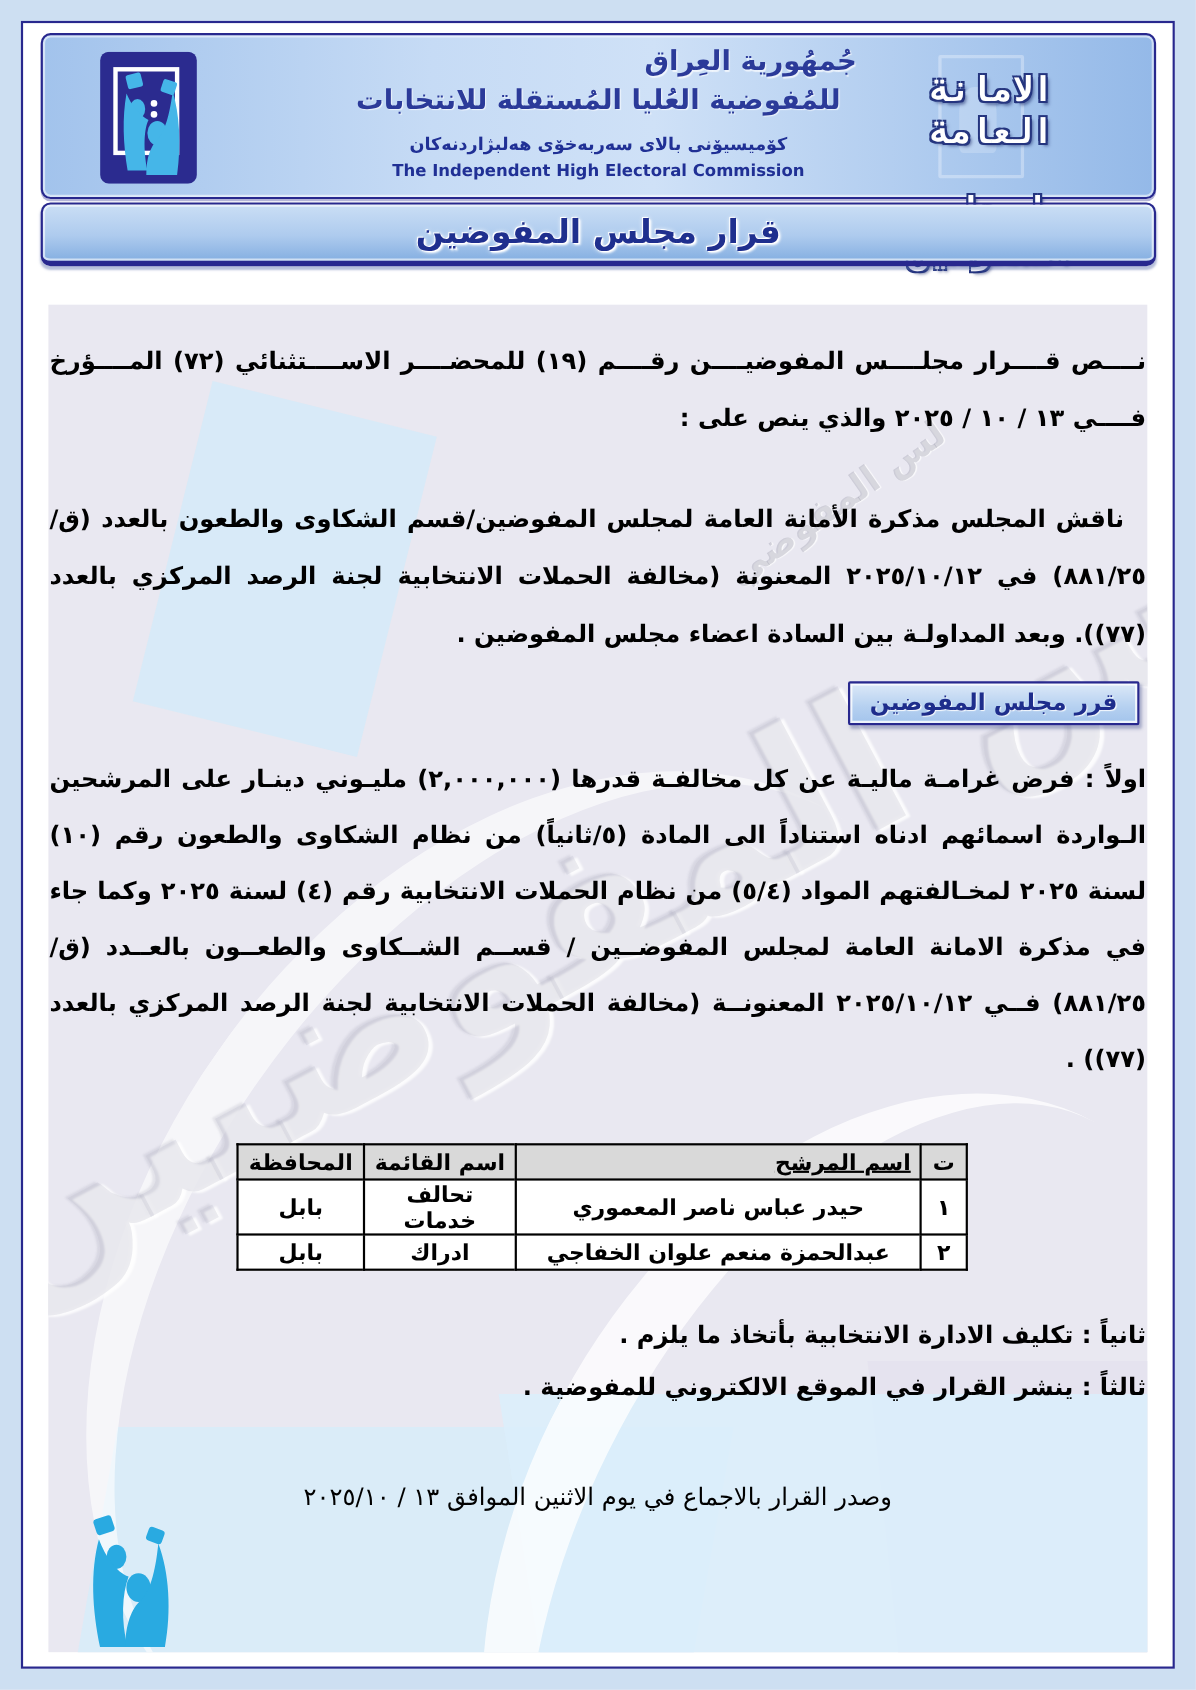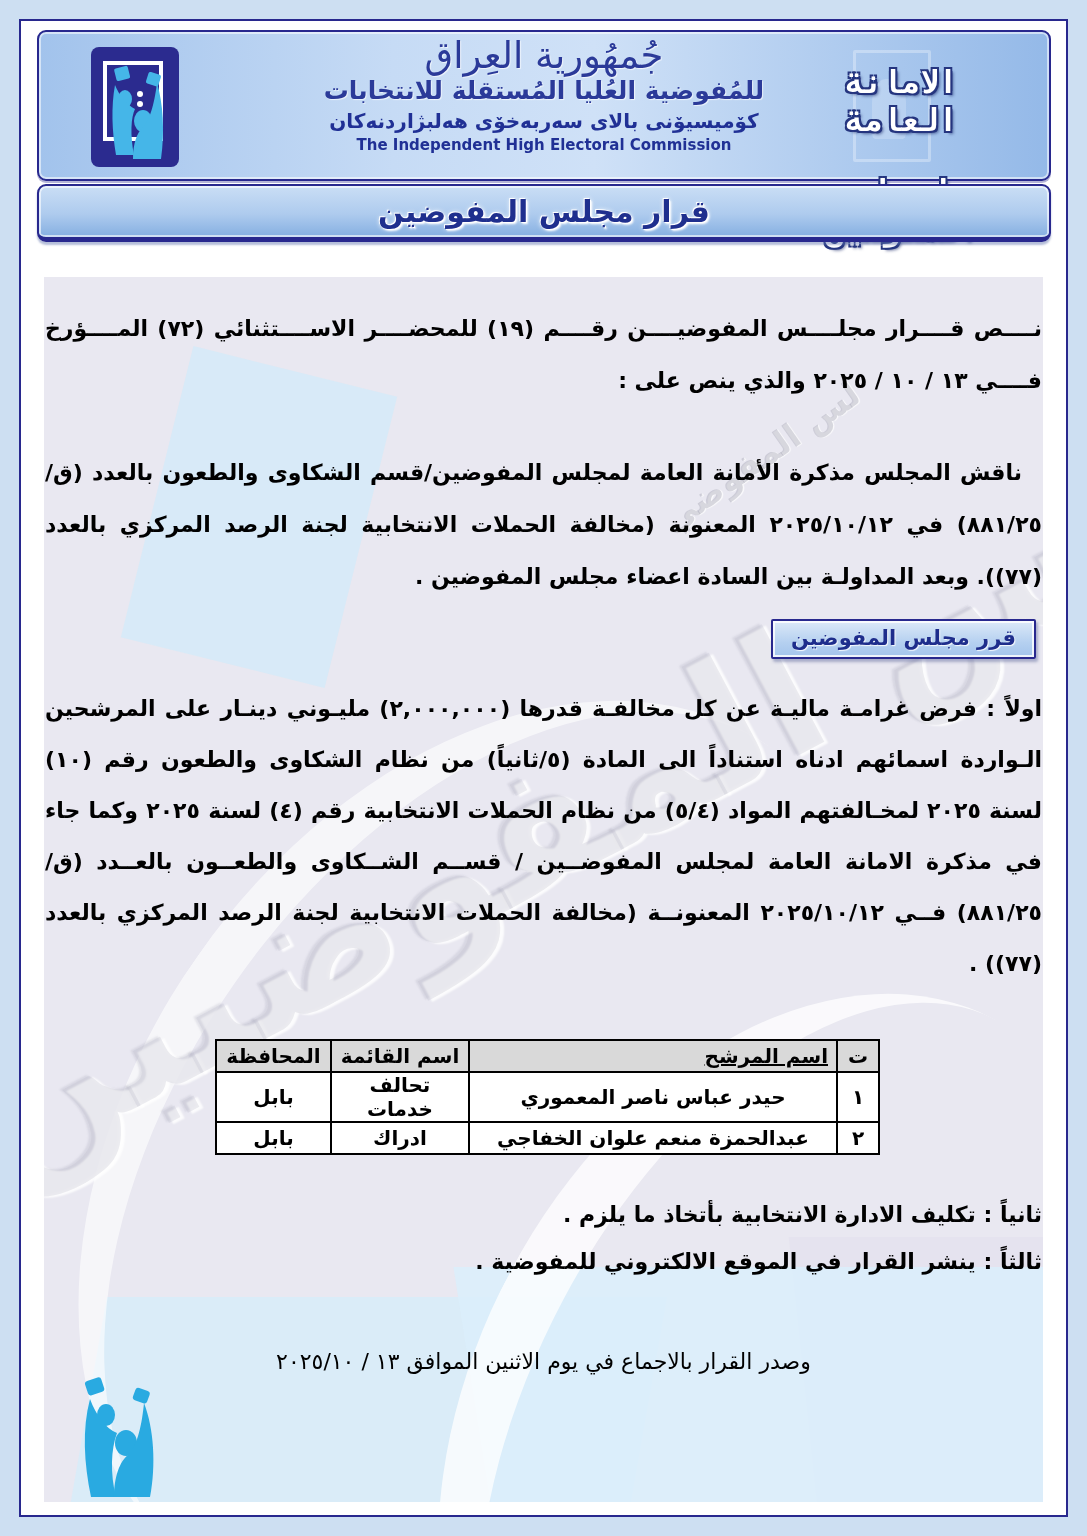--- a/index.html
+++ b/index.html
@@ -27,23 +27,23 @@
     border:3px solid rgba(255,255,255,.38); border-radius:2px; opacity:.8;
   }
   .ghost-logo::after{
     content:""; position:absolute; left:16px; top:26px; width:34px; height:60px;
     background:rgba(255,255,255,.25); border-radius:40% 40% 10% 10%;
   }
   .hdr-center {
     position:absolute; left:50%; transform:translateX(-50%);
     top:6px; width:470px; text-align:center; color:#2b3a99;
   }
-  .hdr-republic { font-size:37px; font-weight:normal; line-height:36px; text-shadow:1px 1px 1px rgba(255,255,255,.7); }
+  .hdr-republic { font-size:25px; font-weight:bold; line-height:36px; text-shadow:1px 1px 1px rgba(255,255,255,.7);text-align:right; }
   .hdr-commission-ar { font-size:25px; font-weight:bold; line-height:33px; text-shadow:1px 1px 1px rgba(255,255,255,.7); }
-  .hdr-commission-ku { font-size:20px; font-weight:bold; line-height:24px; margin-top:2px; color:#203095; }
+  .hdr-commission-ku { font-size:16px; font-weight:bold; line-height:24px; margin-top:12px; color:#203095; }
   .hdr-commission-en { font-size:15px; font-weight:bold; line-height:20px; margin-top:2px; color:#203095; direction:ltr; }
   .hdr-right {
     position:absolute; left:auto; right:30px; top:22px; width:235px; text-align:center;
     color:#ffffff; font-weight:bold; font-size:31px;font-family:Liberation Mono, monospace;
   }
   .hdr-right div {
     text-shadow:-2px -2px 0 #25357f, 2px -2px 0 #25357f, -2px 2px 0 #25357f,
                  2px 2px 0 #25357f, 3px 3px 3px rgba(20,35,100,.55);
   }
   .hdr-right .l1 { margin-top:10px; }

